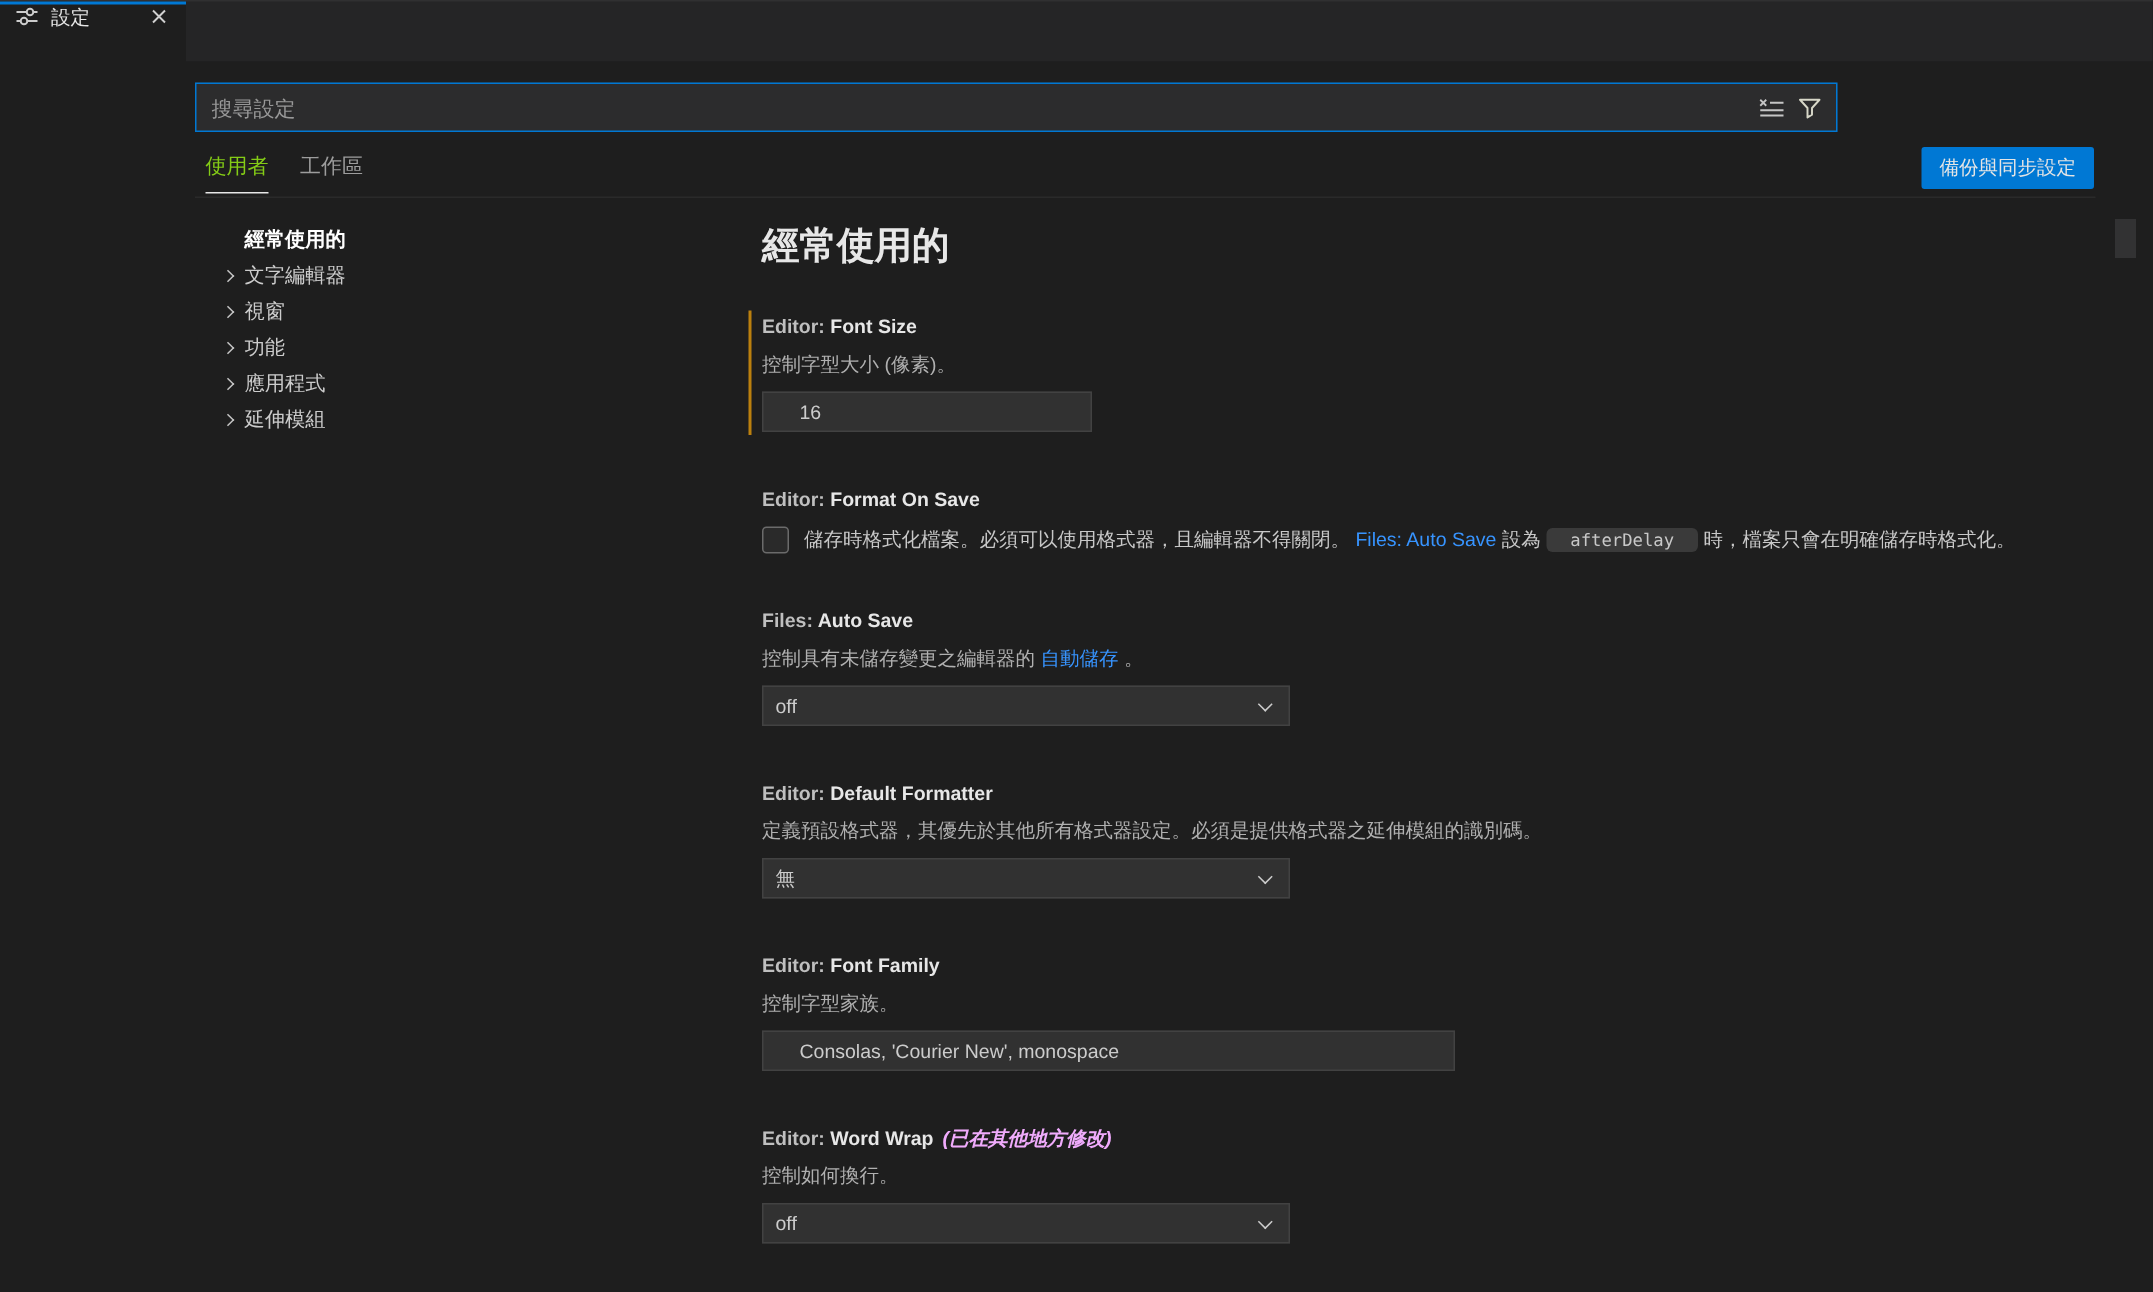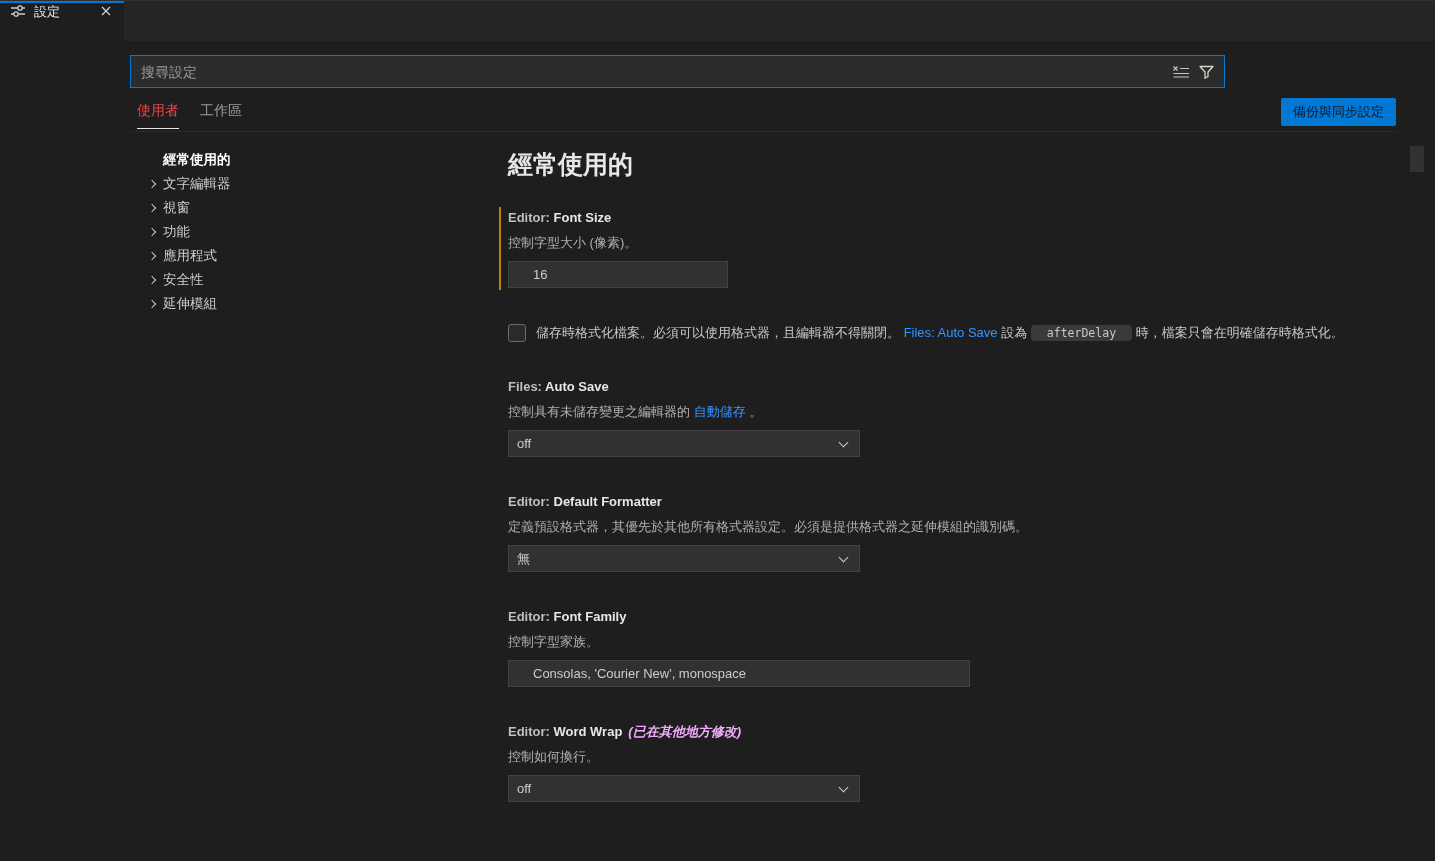--- a/index.html
+++ b/index.html
@@ -25,24 +25,24 @@
   .search-box input { flex:1; background:transparent; border:none; outline:none;
                       color:#cccccc; font-size:14px; font-family:"Liberation Sans", sans-serif; }
   .search-box input::placeholder { color:#989898; }
   .search-actions { display:flex; align-items:center; gap:10px; }
   .search-actions .icon16 { cursor:pointer; }
 
   
   .scope-row { position:absolute; left:130px; top:56px; right:38px; height:35px;
                border-bottom:1px solid #2a2a2a; }
   .scope-tab { position:absolute; top:5px; font-size:14px; padding-bottom:8px; cursor:pointer; }
-  .scope-tab.user { left:7px; color:#ef4444; border-bottom:1px solid #e7e7e7; }
+  .scope-tab.user { left:7px; color:#84cc16; border-bottom:1px solid #e7e7e7; }
   .scope-tab.workspace { left:70px; color:#9d9d9d; }
   .sync-button { position:absolute; right:1px; top:1px; height:28px; background:#0078d4;
-                 color:#0f172a; font-size:13px; border:none; padding:0 12px; border-radius:2px;
+                 color:#e5e5e5; font-size:13px; border:none; padding:0 12px; border-radius:2px;
                  cursor:pointer; font-family:"Liberation Sans", sans-serif; }
 
   
   .toc { position:absolute; left:130px; top:107px; width:350px; }
   .toc-item { height:24px; display:flex; align-items:center; font-size:13.5px;
               color:#cccccc; cursor:pointer; padding-left:17px; }
   .toc-item .chev-wrap { width:16px; display:inline-flex; justify-content:flex-start; }
   .chev-right { width:6px; height:6px; border-top:1.5px solid #c5c5c5;
                 border-right:1.5px solid #c5c5c5; transform:rotate(45deg); margin-left:2px; }
   .toc-item.active { font-weight:bold; color:#ffffff; }
@@ -155,44 +155,41 @@
     <div class="toc-item">
       <span class="chev-wrap">
           <span class="chev-right"></span>
         </span>
       <span>應用程式</span>
     </div>
     <div class="toc-item">
       <span class="chev-wrap">
           <span class="chev-right"></span>
         </span>
-      <span>安全性</span>
-    </div>
-    <div class="toc-item">
-      <span class="chev-wrap">
-          <span class="chev-right"></span>
-        </span>
       <span>延伸模組</span>
     </div>
   </div>
 
   <div class="content">
     <h1>經常使用的</h1>
 
     <div class="setting modified">
       <div class="setting-label">
         <span class="cat">Editor: </span><span class="name">Font Size</span>
       </div>
       <div class="setting-desc">控制字型大小 (像素)。</div>
       <div class="setting-control">
         <input class="text-input" style="width: 220px;" type="text" value="16">
       </div>
     </div>
 
     <div class="setting">
+      <div class="setting-label">
+        <span class="cat">Editor: </span><span class="name">Format On Save</span>
+      </div>
       <div class="checkbox-row">
         <span class="checkbox"></span>
         <span class="checkbox-desc">
           <span>儲存時格式化檔案。必須可以使用格式器，且編輯器不得關閉。</span>
           <span class="link">Files: Auto Save</span>
           <span> 設為 </span>
           <span class="code-badge">afterDelay</span>
           <span> 時，檔案只會在明確儲存時格式化。</span>
         </span>
       </div>

